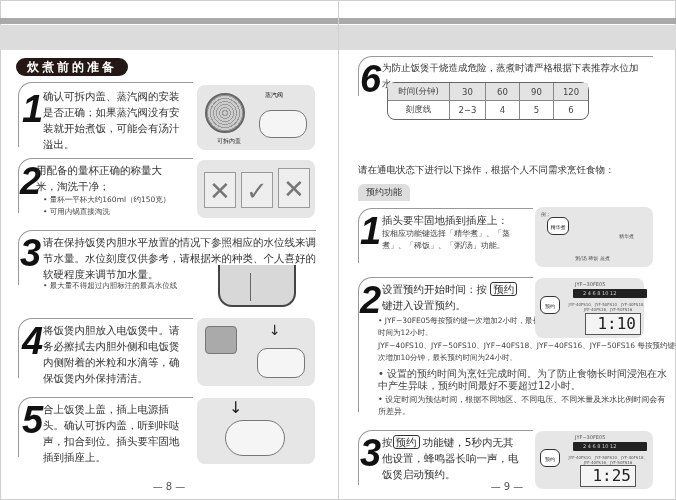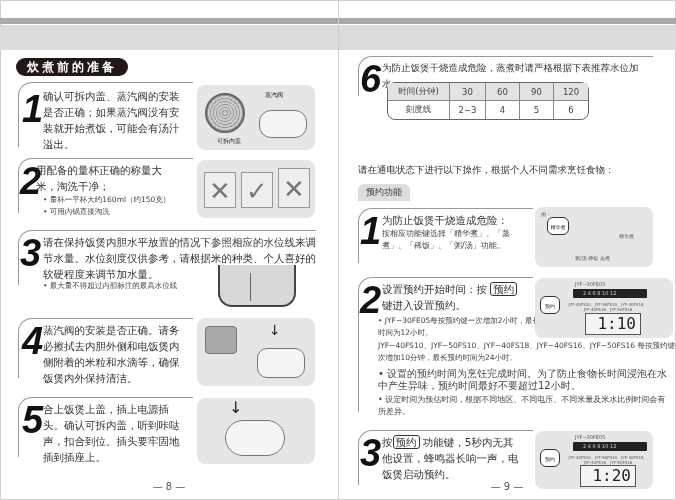--- a/index.html
+++ b/index.html
@@ -69,21 +69,21 @@
     <div class="stext" style="left:25px;top:4px;width:275px">请在保持饭煲内胆水平放置的情况下参照相应的水位线来调节水量。水位刻度仅供参考，请根据米的种类、个人喜好的软硬程度来调节加水量。</div>
     <div class="stext bullet" style="left:25px;top:50px;width:170px">• <span>最大量不得超过内胆标注的最高水位线</span></div>
   </div>
   <div style="position:absolute;left:218px;top:215px;width:78px;height:42px;border:2px solid #444;border-top:none;border-radius:0 0 14px 14px;background:#d8d8d8">
     <div style="position:absolute;left:30px;top:8px;width:1px;height:28px;background:#666"></div>
   </div>
 
   <div class="step" style="left:18px;top:268px">
     <div class="bracket" style="width:175px;height:60px"></div>
     <div class="num" style="left:4px;top:4px">4</div>
-    <div class="stext" style="left:25px;top:4px;width:145px">蒸汽阀的安装是否正确。请务必擦拭去内胆外侧和电饭煲内侧附着的米粒和水滴等，确保饭煲内外保持清洁。</div>
+    <div class="stext" style="left:25px;top:4px;width:145px">将饭煲内胆放入电饭煲中。请务必擦拭去内胆外侧和电饭煲内侧附着的米粒和水滴等，确保饭煲内外保持清洁。</div>
   </div>
   <div class="imgbox" style="left:197px;top:268px;width:118px;height:68px">
     <div style="position:absolute;left:8px;top:8px;width:32px;height:28px;border:1px solid #777;border-radius:4px;background:#aaa"></div>
     <div style="position:absolute;left:60px;top:30px;width:48px;height:30px;border:1px solid #777;border-radius:10px;background:#f5f5f5"></div>
     <div style="position:absolute;left:72px;top:4px;font-size:14px">↓</div>
   </div>
 
   <div class="step" style="left:18px;top:347px">
     <div class="bracket" style="width:175px;height:60px"></div>
     <div class="num" style="left:4px;top:4px">5</div>
@@ -121,40 +121,40 @@
     </tr>
   </tbody>
     </table>
 
   <div class="stext" style="left:20px;top:112px;width:310px;font-size:9.5px">请在通电状态下进行以下操作，根据个人不同需求烹饪食物：</div>
   <div class="subtab" style="left:20px;top:134px">预约功能</div>
 
   <div class="step" style="left:20px;top:158px">
     <div class="bracket" style="width:175px;height:55px"></div>
     <div class="num" style="left:2px;top:4px">1</div>
-    <div class="stext" style="left:24px;top:4px;width:150px">为防止饭煲干烧造成危险：</div>
+    <div class="stext" style="left:24px;top:4px;width:150px">插头要牢固地插到插座上：</div>
     <div class="stext bullet" style="left:24px;top:20px;width:135px;font-size:8px">按相应功能键选择「精华煮」、「蒸煮」、「稀饭」、「粥/汤」功能。</div>
   </div>
   <div class="imgbox" style="left:197px;top:157px;width:118px;height:60px">
     <div class="small" style="left:6px;top:4px">例：</div>
     <div style="position:absolute;left:12px;top:10px;width:22px;height:18px;border:1px solid #333;border-radius:6px;background:#fff;font-size:5px;text-align:center;line-height:18px">精华煮</div>
     <div class="small" style="left:84px;top:26px">精华煮</div>
     <div class="small" style="left:40px;top:48px"><span>粥/汤</span> <span>稀饭</span> <span>蒸煮</span></div>
   </div>
 
   <div class="step" style="left:20px;top:227px">
     <div class="bracket" style="width:175px;height:135px"></div>
     <div class="num" style="left:2px;top:4px">2</div>
     <div class="stext" style="left:24px;top:4px;width:160px"><span>设置预约开始时间：按</span> <span class="keybox">预约</span><br><span>键进入设置预约。</span></div>
     <div class="stext bullet" style="left:20px;top:38px;width:180px">• <span>JYF−30FE05每按预约键一次增加2小时，最长预约时间为12小时。</span></div>
     <div class="stext bullet" style="left:20px;top:63px;width:305px"><span>JYF−40FS10、JYF−50FS10、JYF−40FS18、JYF−40FS16、JYF−50FS16 每按预约键一次增加10分钟，最长预约时间为24小时。</span></div>
     <div class="stext bullet" style="left:20px;top:91px;width:290px;font-size:10px">• <span>设置的预约时间为烹饪完成时间。为了防止食物长时间浸泡在水中产生异味，预约时间最好不要超过12小时。</span></div>
     <div class="stext bullet" style="left:20px;top:117px;width:290px;font-size:8px">• <span>设定时间为预估时间，根据不同地区、不同电压、不同米量及米水比例时间会有所差异。</span></div>
   </div>
-  <div class="imgbox" style="left:197px;top:228px;width:138px;height:60px">
+  <div class="imgbox" style="left:197px;top:228px;width:109px;height:60px">
     <div class="small" style="left:40px;top:3px">JYF−30FE05</div>
     <div class="lcd" style="left:38px;top:11px;width:74px;height:9px">
         <div class="small" style="left:10px;top:1px;color:#ccc">2 4 6 8 10 12</div>
       </div>
     <div style="position:absolute;left:5px;top:18px;width:20px;height:18px;border:1px solid #333;border-radius:6px;background:#fff;font-size:5px;text-align:center;line-height:18px">预约</div>
     <div class="small" style="left:30px;top:24px;width:86px;font-size:4px;text-align:center">JYF-40FS10、JYF-50FS10、JYF-40FS18、JYF-40FS16、JYF-50FS16</div>
     <div class="seg" style="left:50px;top:35px;width:56px;height:22px">1:10</div>
   </div>
 
   <div class="step" style="left:20px;top:380px">
@@ -162,17 +162,17 @@
     <div class="num" style="left:2px;top:4px">3</div>
     <div class="stext" style="left:24px;top:4px;width:140px"><span>按</span><span class="keybox">预约</span> <span>功能键，5秒内无其他设置，蜂鸣器长响一声，电饭煲启动预约。</span></div>
   </div>
   <div class="imgbox" style="left:197px;top:381px;width:118px;height:58px">
     <div class="small" style="left:40px;top:3px">JYF−30FE05</div>
     <div class="lcd" style="left:38px;top:11px;width:74px;height:9px">
         <div class="small" style="left:10px;top:1px;color:#ccc">2 4 6 8 10 12</div>
       </div>
     <div style="position:absolute;left:5px;top:18px;width:20px;height:18px;border:1px solid #333;border-radius:6px;background:#fff;font-size:5px;text-align:center;line-height:18px">预约</div>
     <div class="small" style="left:30px;top:24px;width:86px;font-size:4px;text-align:center">JYF-40FS10、JYF-50FS10、JYF-40FS18、JYF-40FS16、JYF-50FS16</div>
-    <div class="seg" style="left:45px;top:34px;width:56px;height:22px">1:20</div>
+    <div class="seg" style="left:45px;top:34px;width:56px;height:22px">1:25</div>
   </div>
 
   <div class="pageno">— 9 —</div>
 </div>
 
 </body></html>

